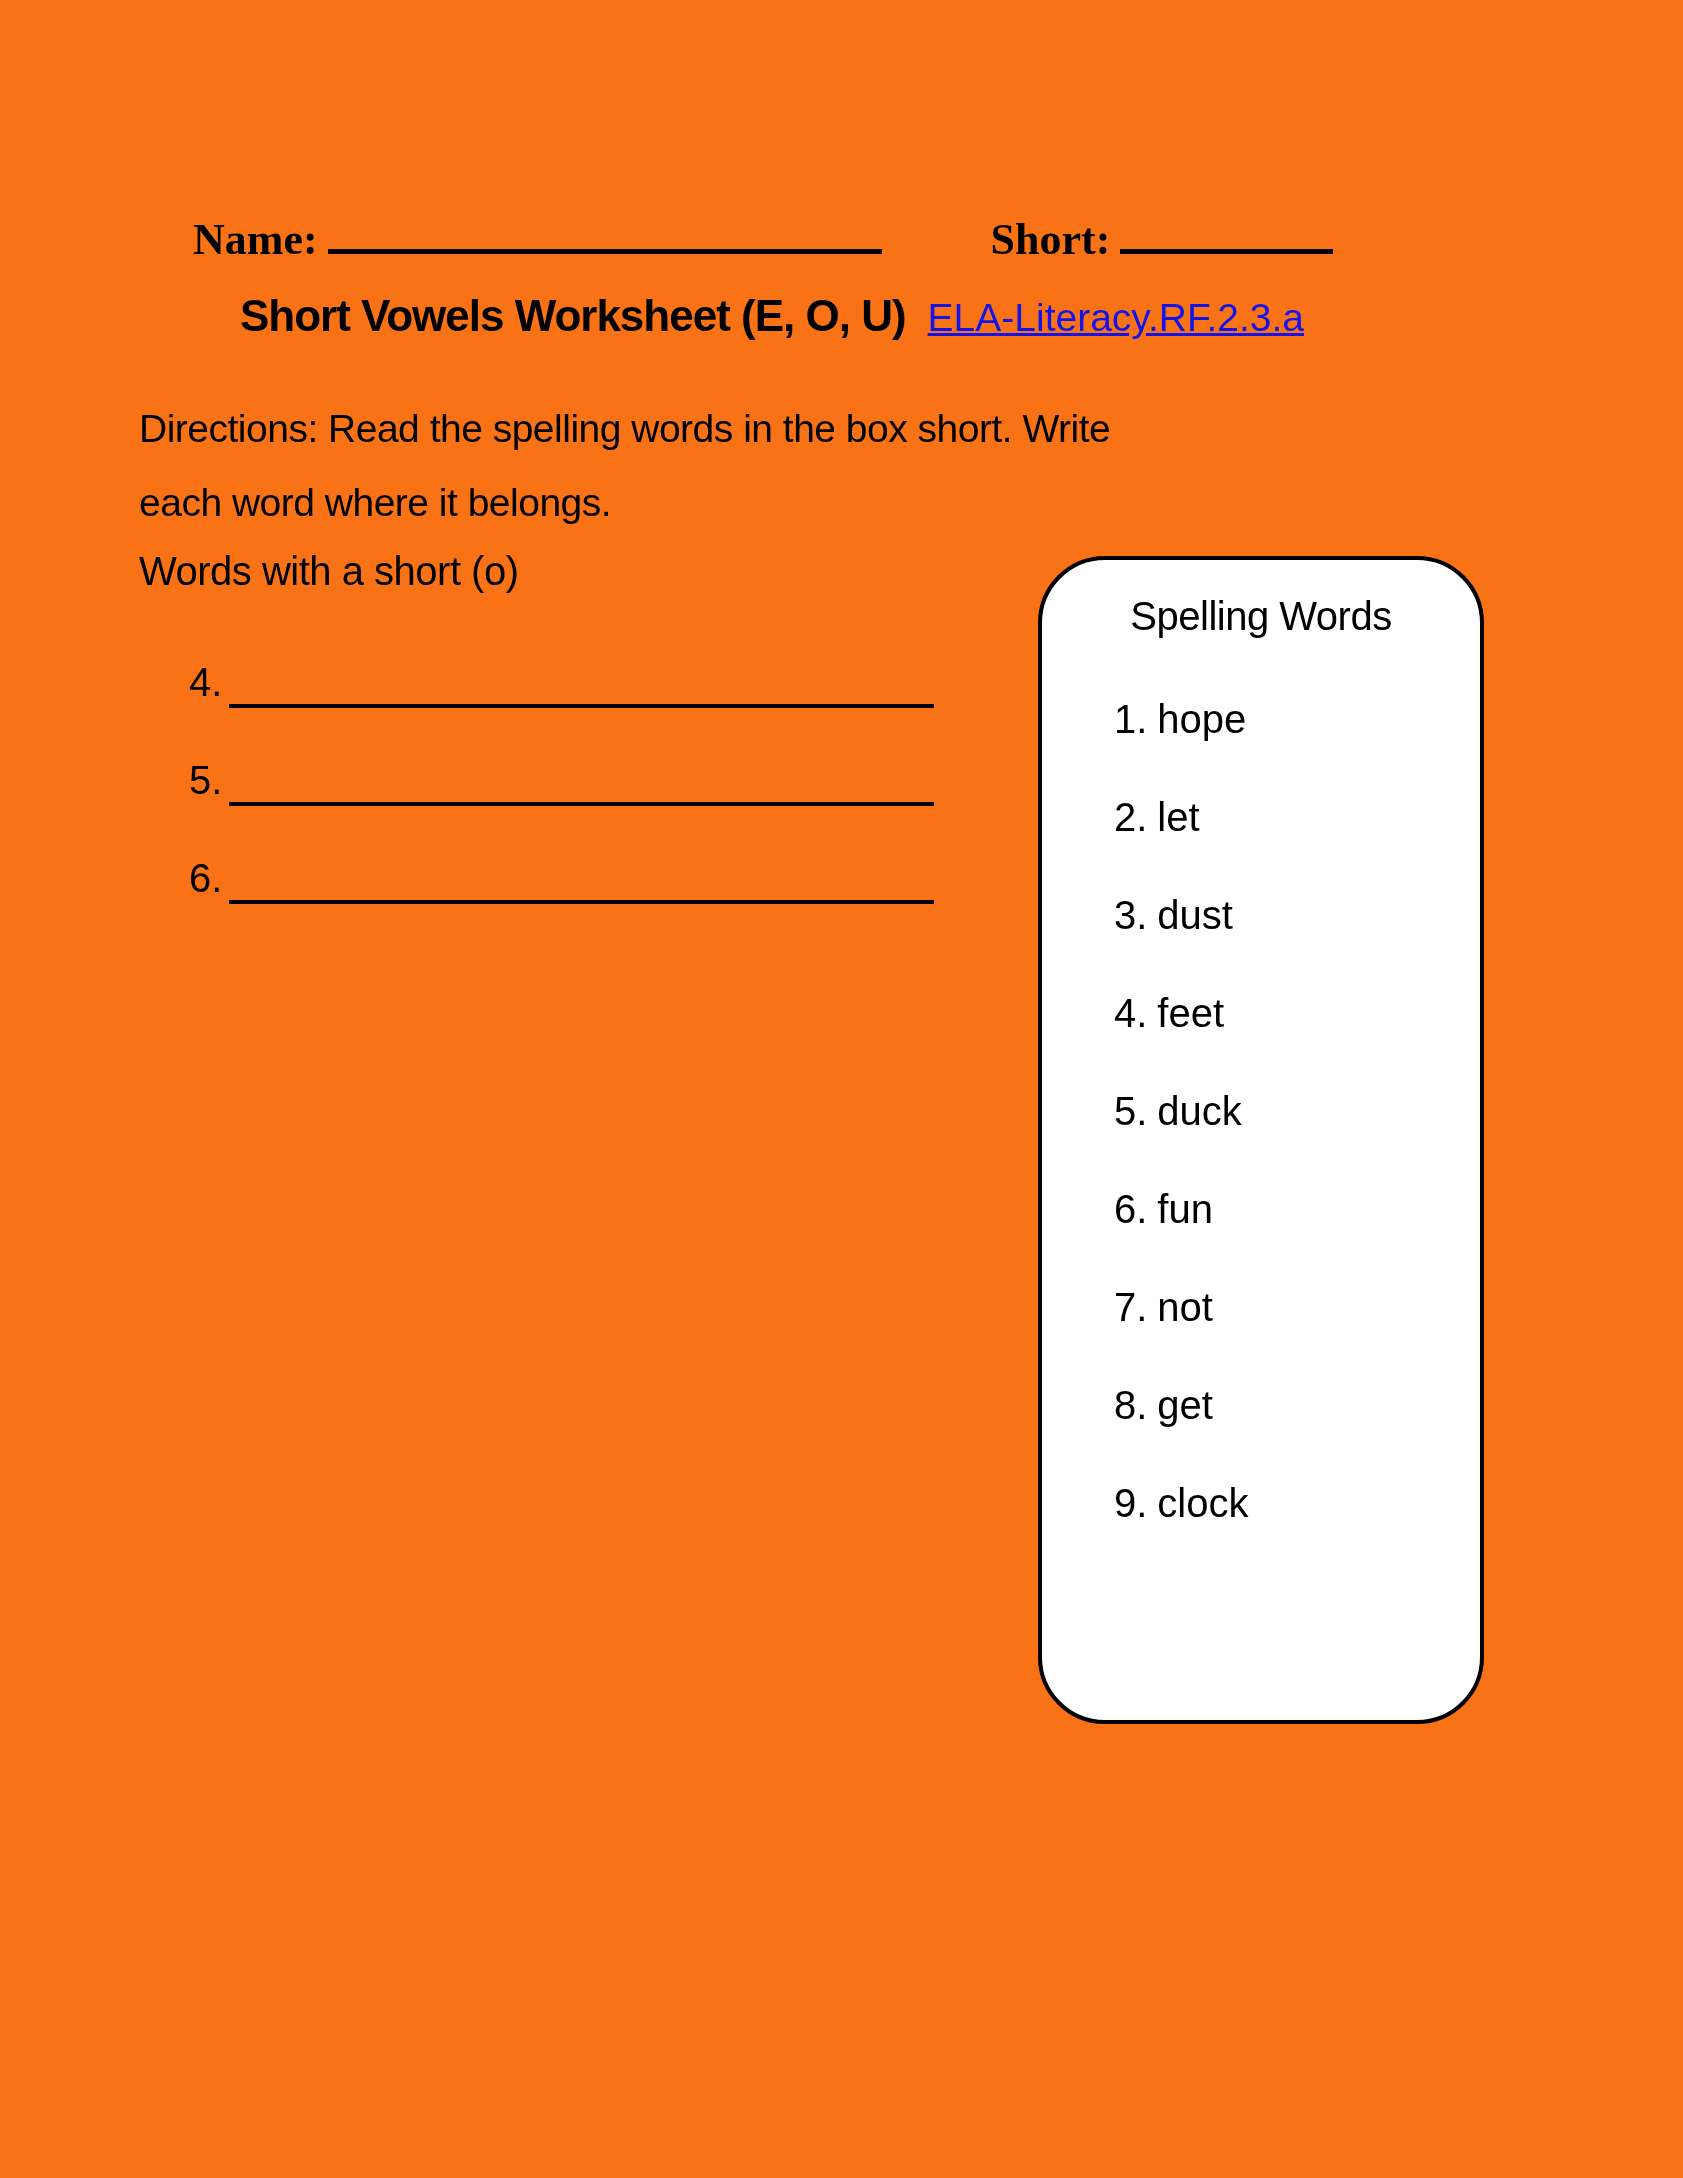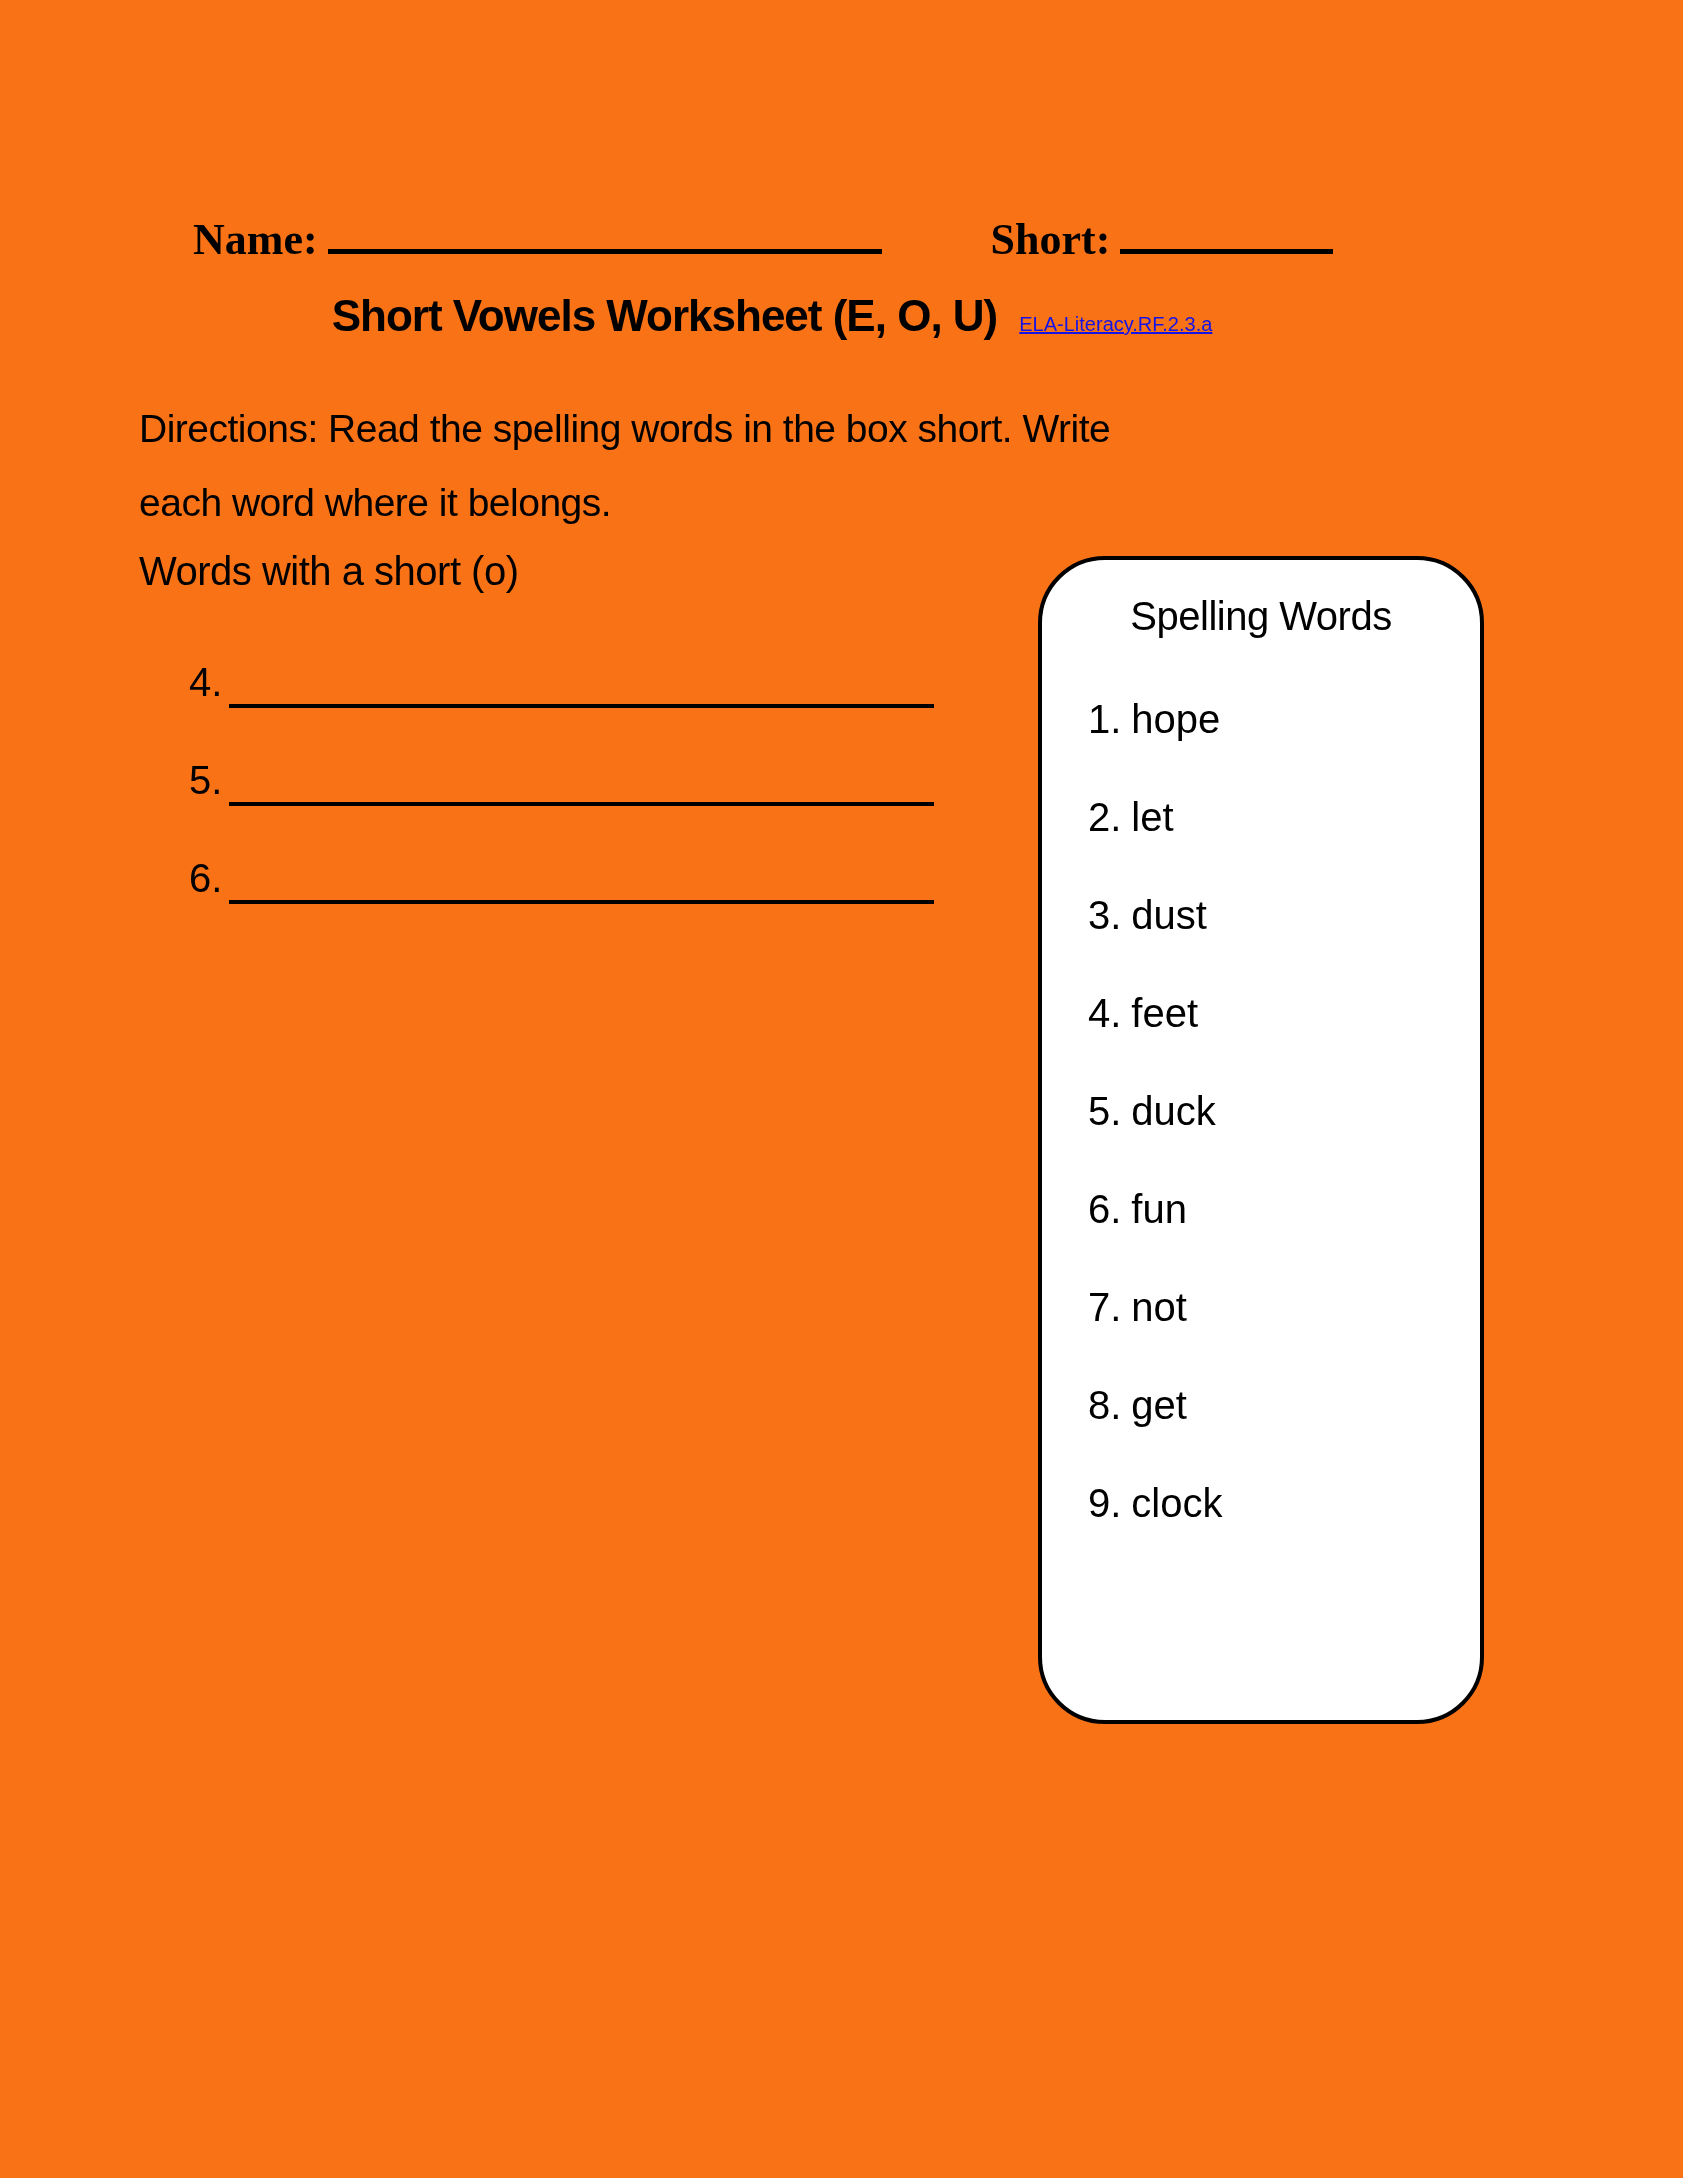--- a/index.html
+++ b/index.html
@@ -50,21 +50,21 @@
     align-items: baseline;
     gap: 22px;
     white-space: nowrap;
   }
   .page-title {
     font-size: 44px;
     font-weight: bold;
     letter-spacing: -1px;
   }
   .standard-link {
-    font-size: 20px;
+    font-size: 39px;
     text-decoration: underline;
     cursor: pointer;
   }
 
   
   .directions {
     position: absolute;
     left: 139px;
     top: 392px;
     font-size: 39px;
@@ -118,21 +118,21 @@
   }
   .word-bank-title {
     margin-top: 34px;
     text-align: center;
     font-size: 40px;
     letter-spacing: -0.5px;
   }
   .word-list {
     list-style: none;
     margin-top: 55px;
-    padding-left: 46px;
+    padding-left: 72px;
   }
   .word-item {
     font-size: 40px;
     line-height: 50px;
     margin-bottom: 48px;
     white-space: nowrap;
   }
   .word-item .w-num { margin-right: 10px; }
 </style>
 </head>

